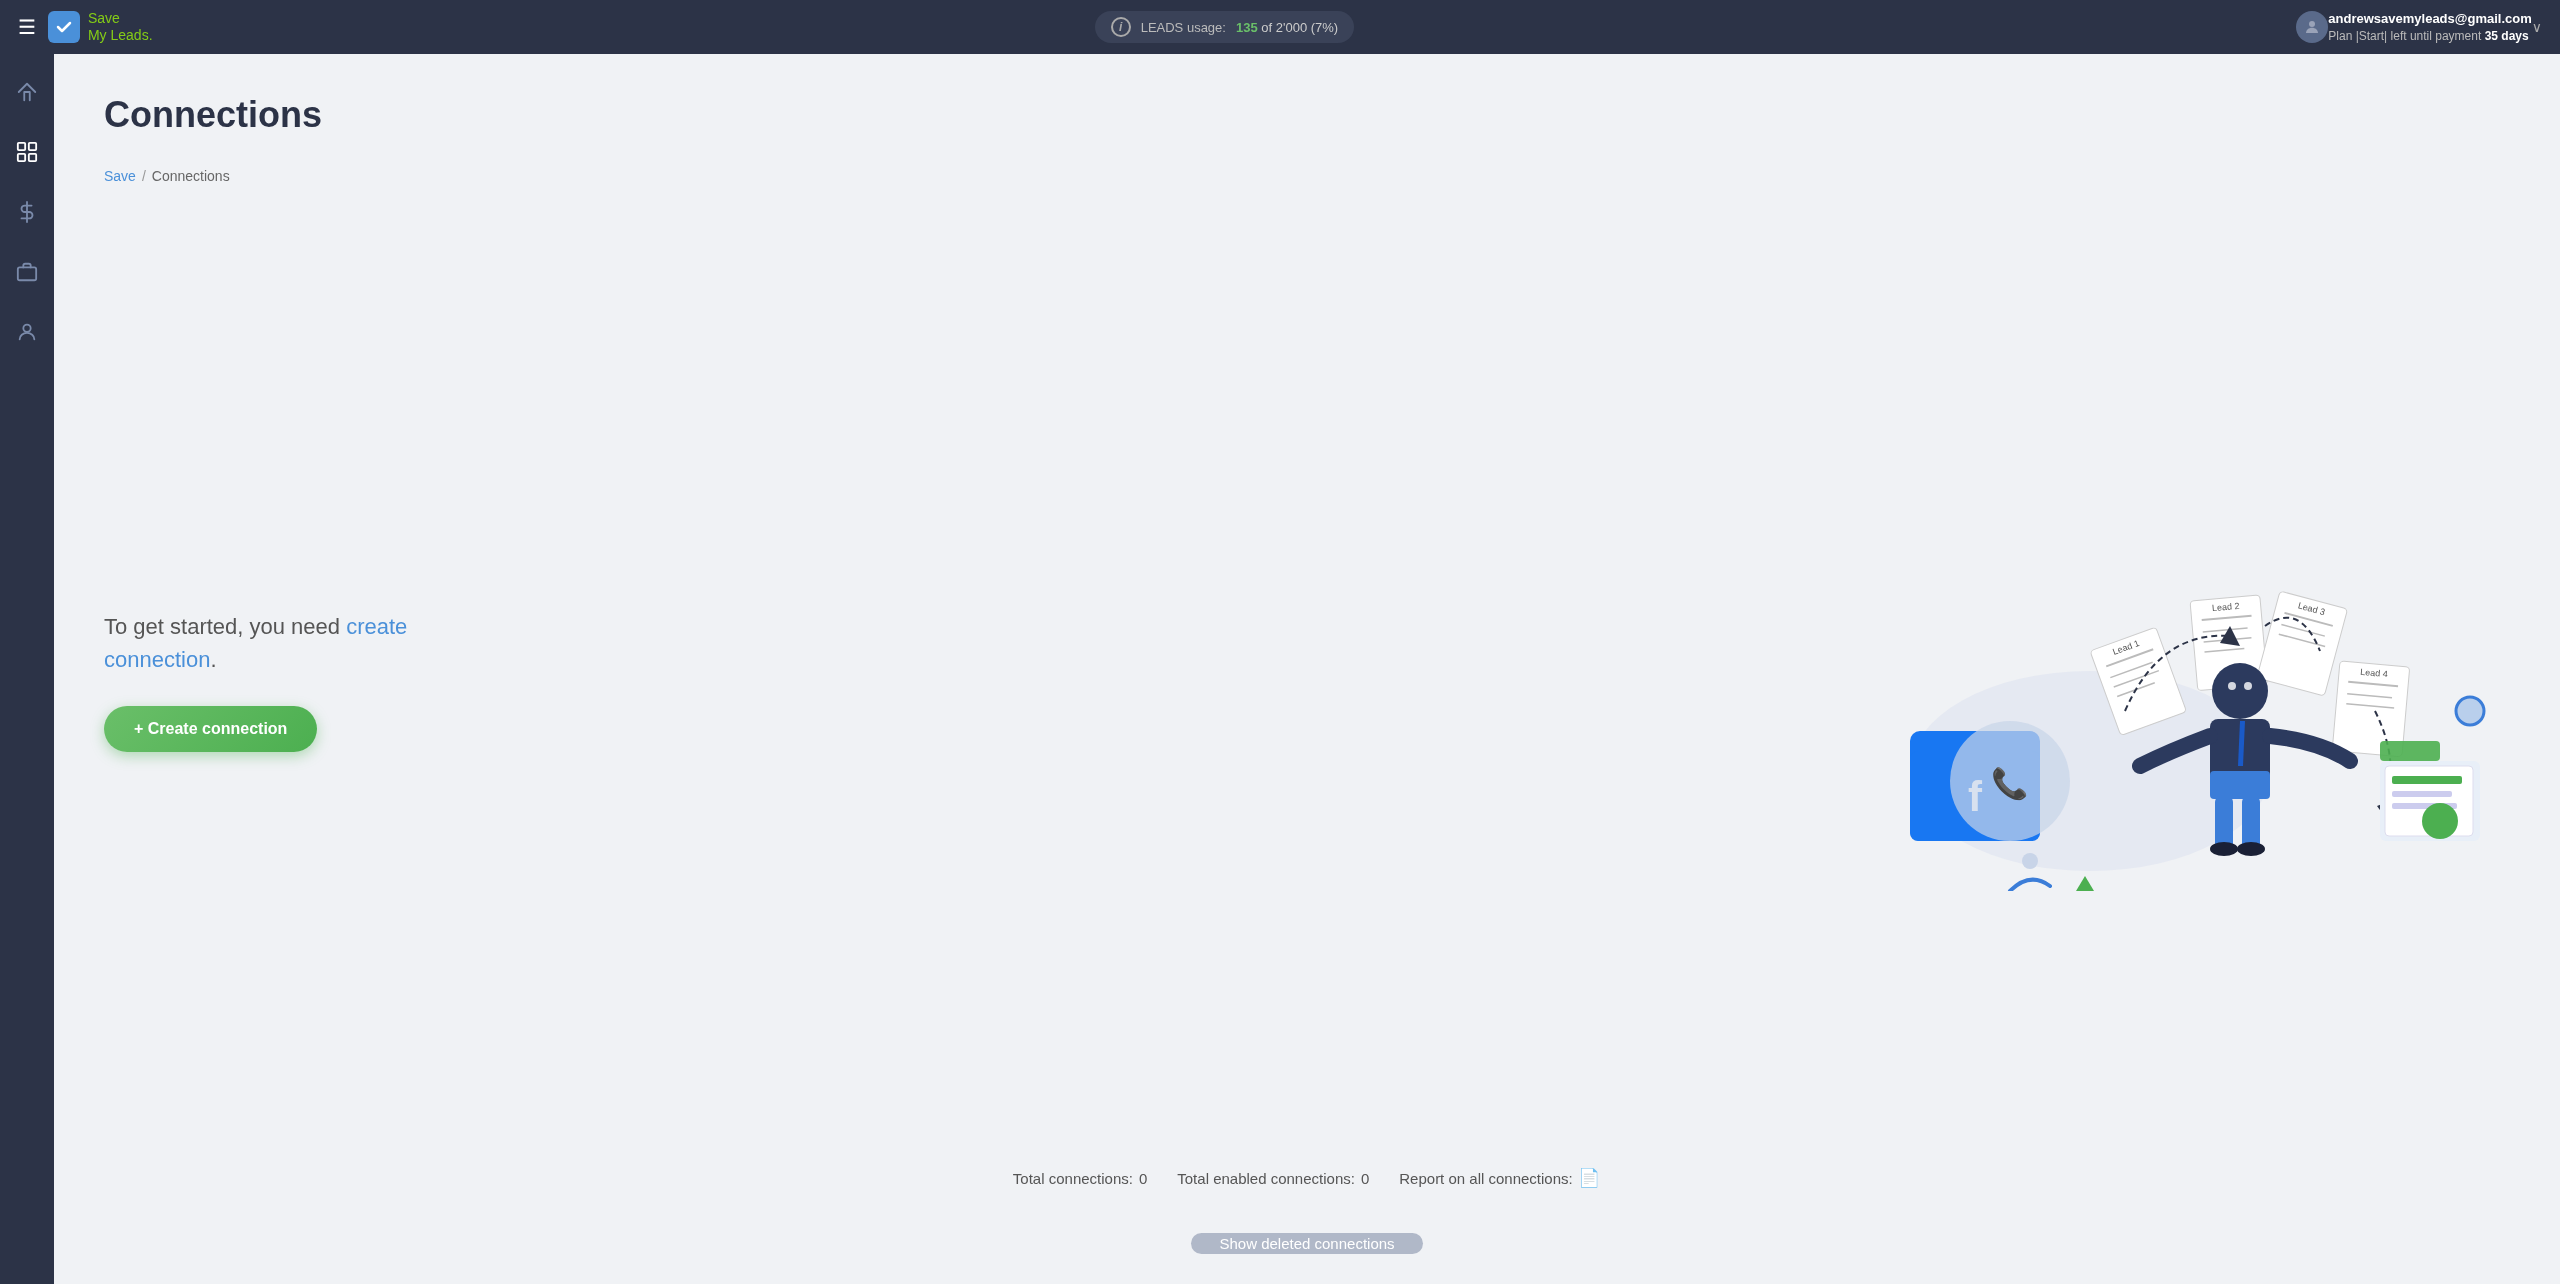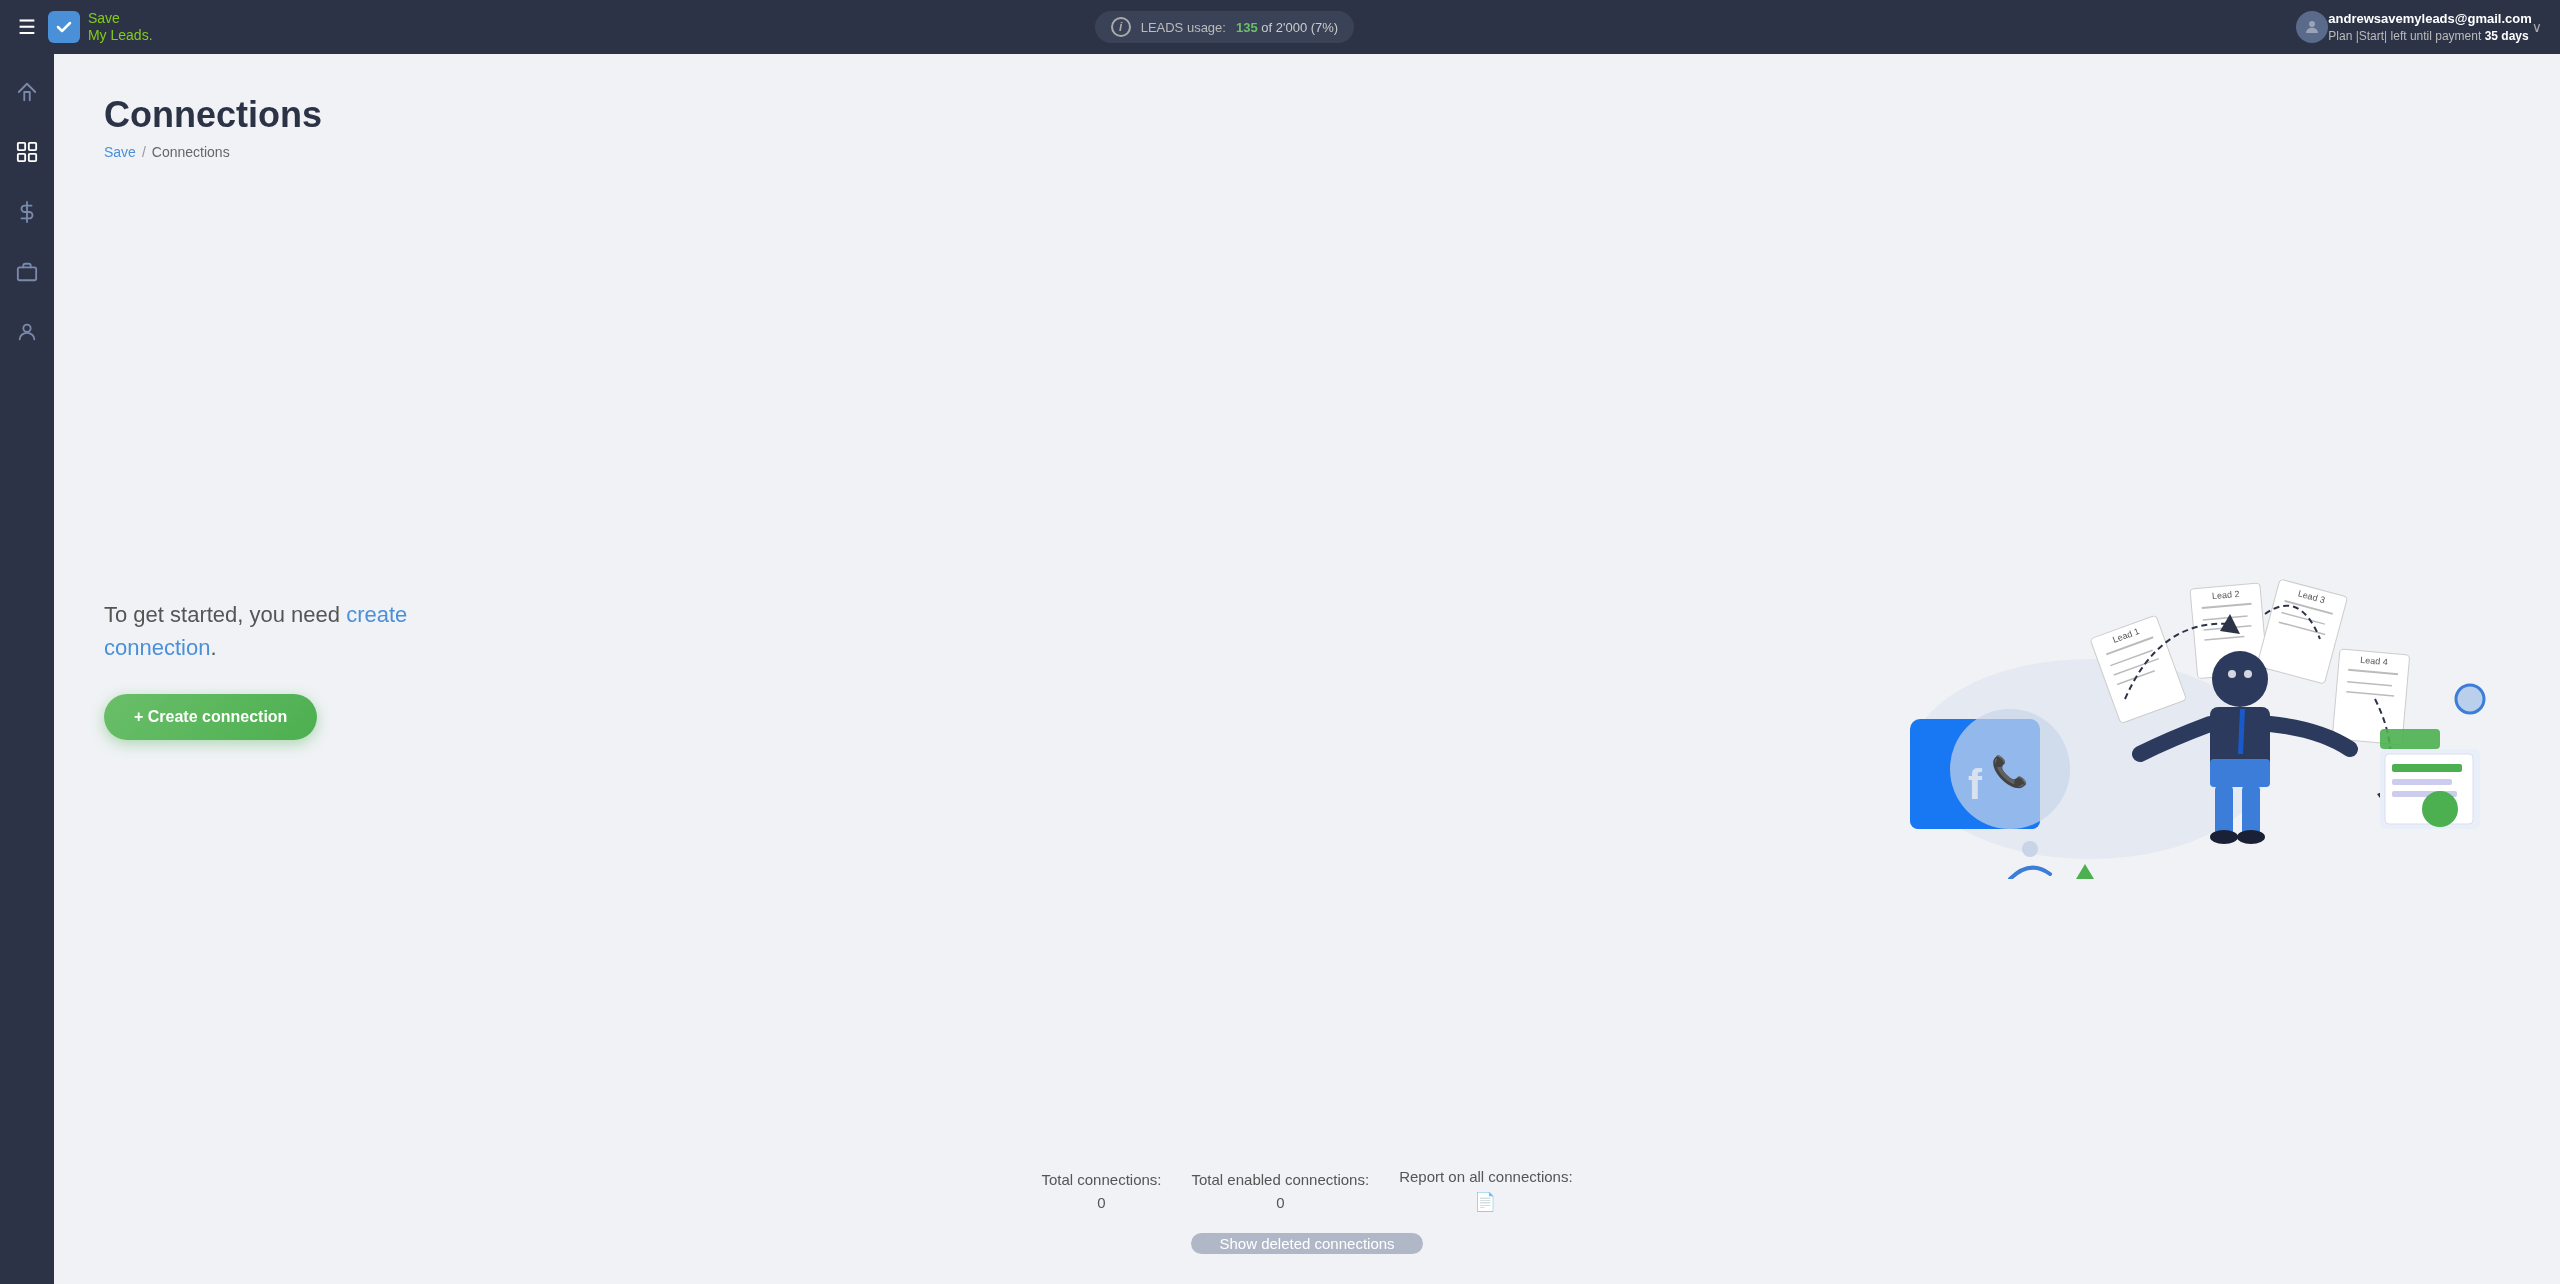--- a/index.html
+++ b/index.html
@@ -87,20 +87,21 @@
     .sidebar-icon:hover, .sidebar-icon.active { color: #fff; }
 
     
     .main-content {
       flex: 1;
       overflow-y: auto;
       padding: 40px 50px 30px 50px;
       background: #f0f2f5;
       display: flex;
       flex-direction: column;
+      gap: 24px;
     }
 
     
     .page-title {
       font-size: 36px;
       font-weight: 700;
       color: #2c3347;
       margin-bottom: 8px;
     }
     .breadcrumb {
@@ -168,21 +169,21 @@
     
     .footer-stats {
       display: flex;
       justify-content: center;
       align-items: center;
       gap: 30px;
       padding: 20px 0 10px;
       font-size: 15px;
       color: #555;
     }
-    .footer-stats .stat { display: flex; align-items: center; gap: 6px; flex-direction: column; }
+    .footer-stats .stat { display: flex; align-items: center; gap: 6px; }
     .footer-stats .report-icon { font-size: 18px; color: #999; cursor: pointer; }
 
     .show-deleted-btn {
       display: block;
       margin: 10px auto 0;
       background: #b0b8c8;
       color: #fff;
       border: none;
       border-radius: 20px;
       padding: 2px 28px;

